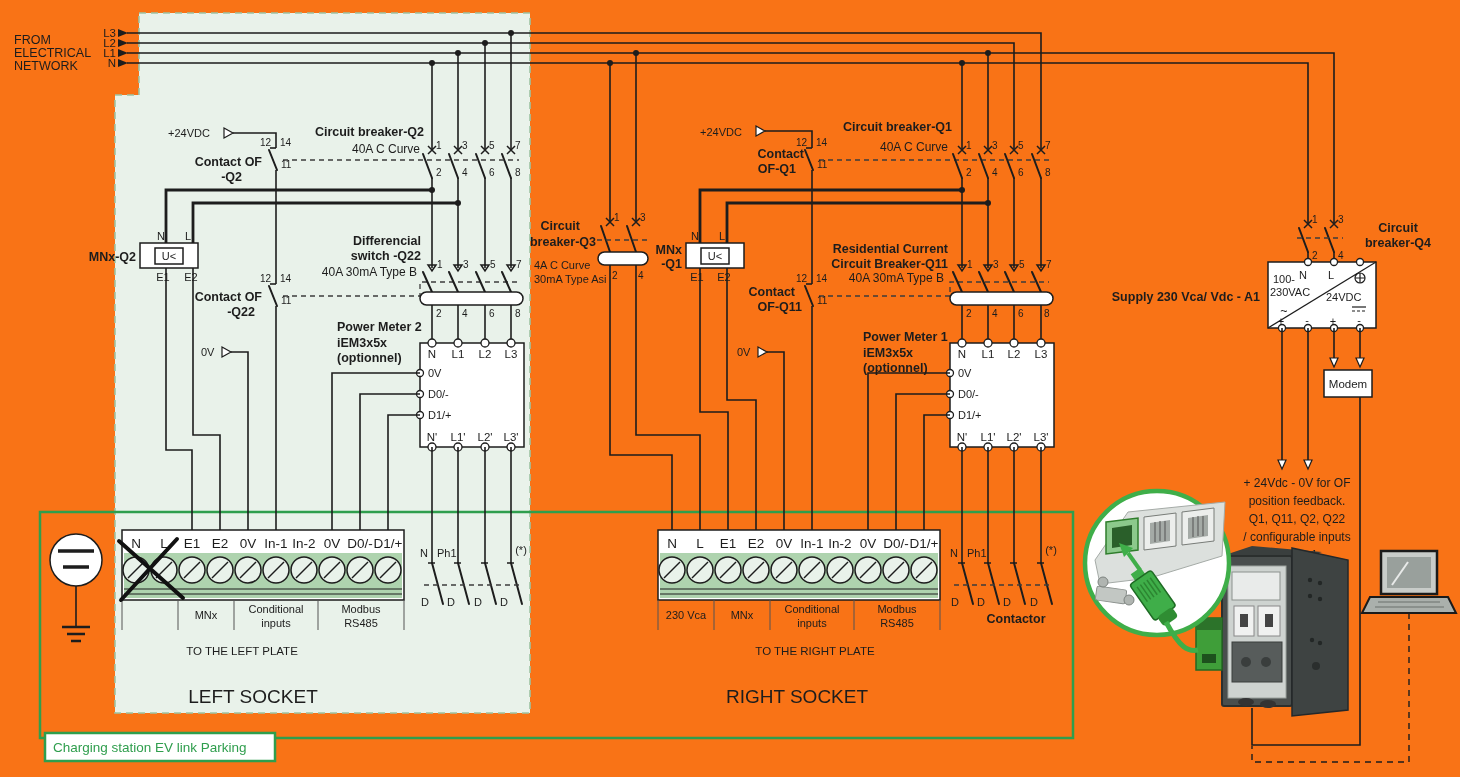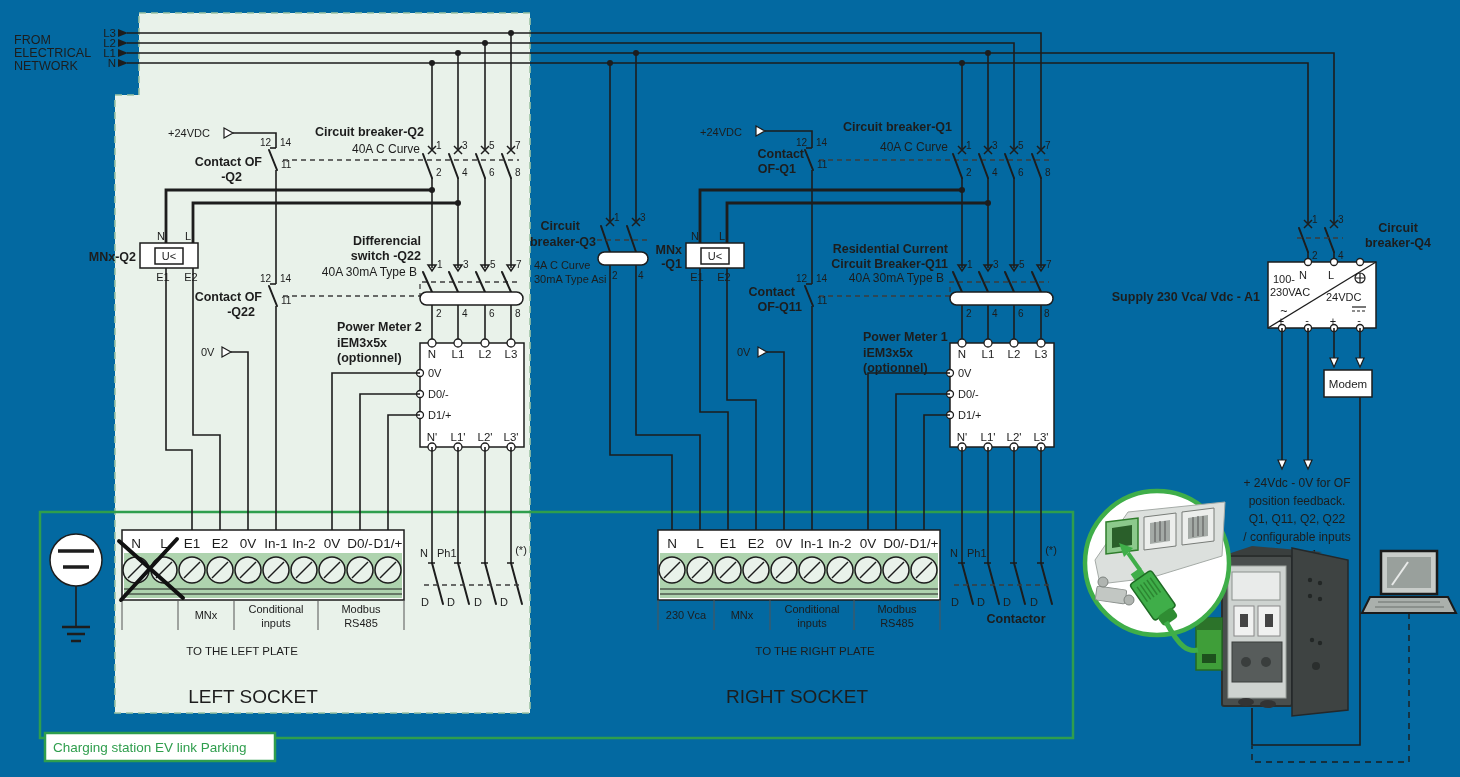--- a/index.html
+++ b/index.html
@@ -1,16 +1,16 @@
 <!DOCTYPE html>
 <html><head>
 <meta charset="utf-8">
 <style>
   html,body{margin:0;padding:0;background:#fff;}
-  #stage{position:relative;width:1460px;height:777px;background:#0369a1;overflow:hidden;}
+  #stage{position:relative;width:1460px;height:777px;background:#f97316;overflow:hidden;}
   svg{display:block}
   text{font-family:"Liberation Sans","DejaVu Sans",sans-serif;fill:#1d1d1d}
   .t10{font-size:10px}.t11{font-size:11px}.t115{font-size:11.5px}.t12{font-size:12px}
   .t13{font-size:12.5px}.t14{font-size:13.5px}.t19{font-size:19px}
   .b{font-weight:bold}.mid{text-anchor:middle}.end{text-anchor:end}
   .grntx{fill:#2f9e4d}
   .w{fill:none;stroke:#1d1d1d;stroke-width:1.6}
   .w2{fill:none;stroke:#1d1d1d;stroke-width:2.8}
   .bl{fill:none;stroke:#1d1d1d;stroke-width:2;stroke-linecap:round}
   .dsh{fill:none;stroke:#3c3c3c;stroke-width:1.3;stroke-dasharray:5 4}

